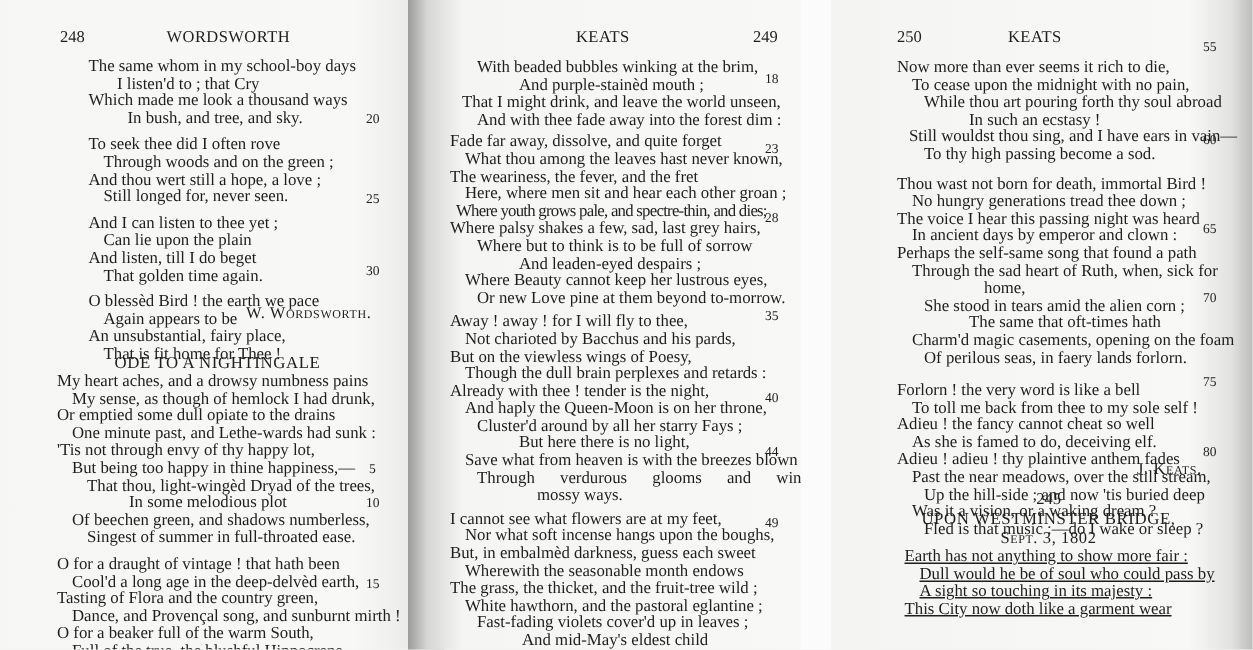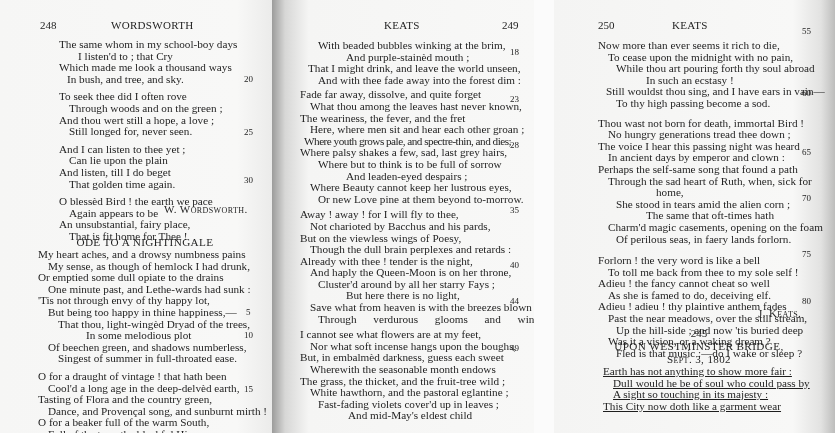--- a/index.html
+++ b/index.html
@@ -29,21 +29,21 @@
 <body>
 
 <div class="page" id="p248">
   <div class="folio" style="left:40px;">248</div>
   <div class="runhead" style="left:111px;">WORDSWORTH</div>
 
   <div class="block" style="left:59px; top:39px; width:200px;">
     <div class="ln">The same whom in my school-boy days</div>
     <div class="ln" style="margin-left:19px">I listen'd to ; that Cry</div>
     <div class="ln">Which made me look a thousand ways</div>
-    <div class="ln" style="margin-left:8px">In bush, and tree, and sky.</div>
+    <div class="ln" style="margin-left:26px">In bush, and tree, and sky.</div>
     <div class="stanza-gap"></div>
     <div class="ln">To seek thee did I often rove</div>
     <div class="ln" style="margin-left:10px">Through woods and on the green ;</div>
     <div class="ln">And thou wert still a hope, a love ;</div>
     <div class="ln" style="margin-left:10px">Still longed for, never seen.</div>
     <div class="stanza-gap"></div>
     <div class="ln">And I can listen to thee yet ;</div>
     <div class="ln" style="margin-left:10px">Can lie upon the plain</div>
     <div class="ln">And listen, till I do beget</div>
     <div class="ln" style="margin-left:10px">That golden time again.</div>
@@ -107,20 +107,21 @@
     <div class="ln">Away ! away ! for I will fly to thee,</div>
     <div class="ln" style="margin-left:10px">Not charioted by Bacchus and his pards,</div>
     <div class="ln">But on the viewless wings of Poesy,</div>
     <div class="ln" style="margin-left:10px">Though the dull brain perplexes and retards :</div>
     <div class="ln">Already with thee ! tender is the night,</div>
     <div class="ln" style="margin-left:10px">And haply the Queen-Moon is on her throne,</div>
     <div class="ln" style="margin-left:18px">Cluster'd around by all her starry Fays ;</div>
     <div class="ln" style="margin-left:46px">But here there is no light,</div>
     <div class="ln" style="margin-left:10px">Save what from heaven is with the breezes blown</div>
     <div class="ln" style="margin-left:18px; word-spacing:14px">Through verdurous glooms and winding</div>
+    <div class="ln" style="margin-left:58px">mossy ways.</div>
     <div class="stanza-gap" style="height:4px"></div>
     <div class="ln">I cannot see what flowers are at my feet,</div>
     <div class="ln" style="margin-left:10px">Nor what soft incense hangs upon the boughs,</div>
     <div class="ln">But, in embalmèd darkness, guess each sweet</div>
     <div class="ln" style="margin-left:10px">Wherewith the seasonable month endows</div>
     <div class="ln">The grass, the thicket, and the fruit-tree wild ;</div>
     <div class="ln" style="margin-left:10px">White hawthorn, and the pastoral eglantine ;</div>
     <div class="ln" style="margin-left:18px">Fast-fading violets cover'd up in leaves ;</div>
     <div class="ln" style="margin-left:48px">And mid-May's eldest child</div>
 

